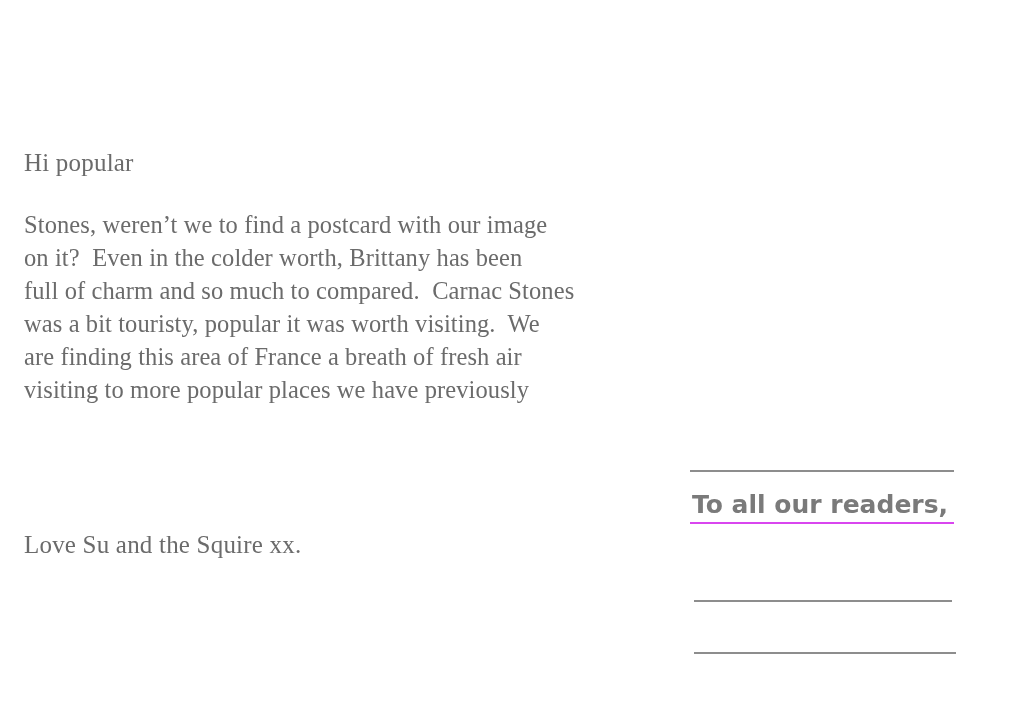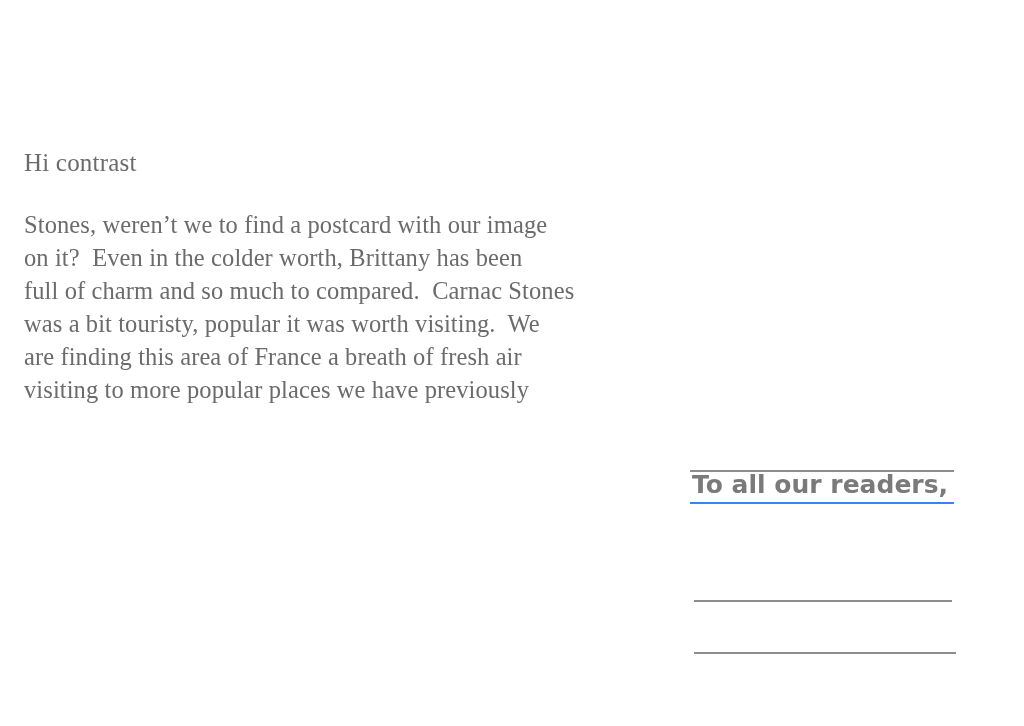--- a/index.html
+++ b/index.html
@@ -61,22 +61,22 @@
 
   
   .address-area {
     position: absolute;
     left: 690px;
     top: 470px;
     width: 264px;
   }
   .address-line {
     position: relative;
-    height: 34px;
-    border-bottom: 2px solid #3b82f6;
+    height: 54px;
+    border-bottom: 2px solid #d946ef;
     box-sizing: border-box;
   }
   .address-line:first-child {
     border-top: 2px solid #8d8d8d;
   }
   .address-line .addr-text {
     position: absolute;
     left: 2px;
     bottom: 3px;
     font-family: "DejaVu Sans", sans-serif;
@@ -108,31 +108,32 @@
     border-top: 2px solid #8d8d8d;
     border-bottom: none;
   }
 </style>
 </head>
 <body>
 
 <div class="postcard">
 
   <div class="message-area">
-    <p class="greeting">Hi contrast</p>
+    <p class="greeting">Hi popular</p>
     <p class="body-text">
       <span class="line">Stones, weren’t we to find a postcard with our image</span>
       <span class="line">on it?  Even in the colder worth, Brittany has been</span>
       <span class="line">full of charm and so much to compared.  Carnac Stones</span>
       <span class="line">was a bit touristy, popular it was worth visiting.  We</span>
       <span class="line">are finding this area of France a breath of fresh air</span>
       <span class="line">visiting to more popular places we have previously</span>
     </p>
   </div>
 
+  <div class="signoff">Love Su and the Squire xx.</div>
 
   <div class="address-area">
     <div class="address-line">
       <span class="addr-text">To all our readers,</span>
     </div>
     <div class="address-line blank-1">
       <span class="addr-text"></span>
     </div>
     <div class="address-line rule-3"></div>
     <div class="address-line rule-4"></div>

